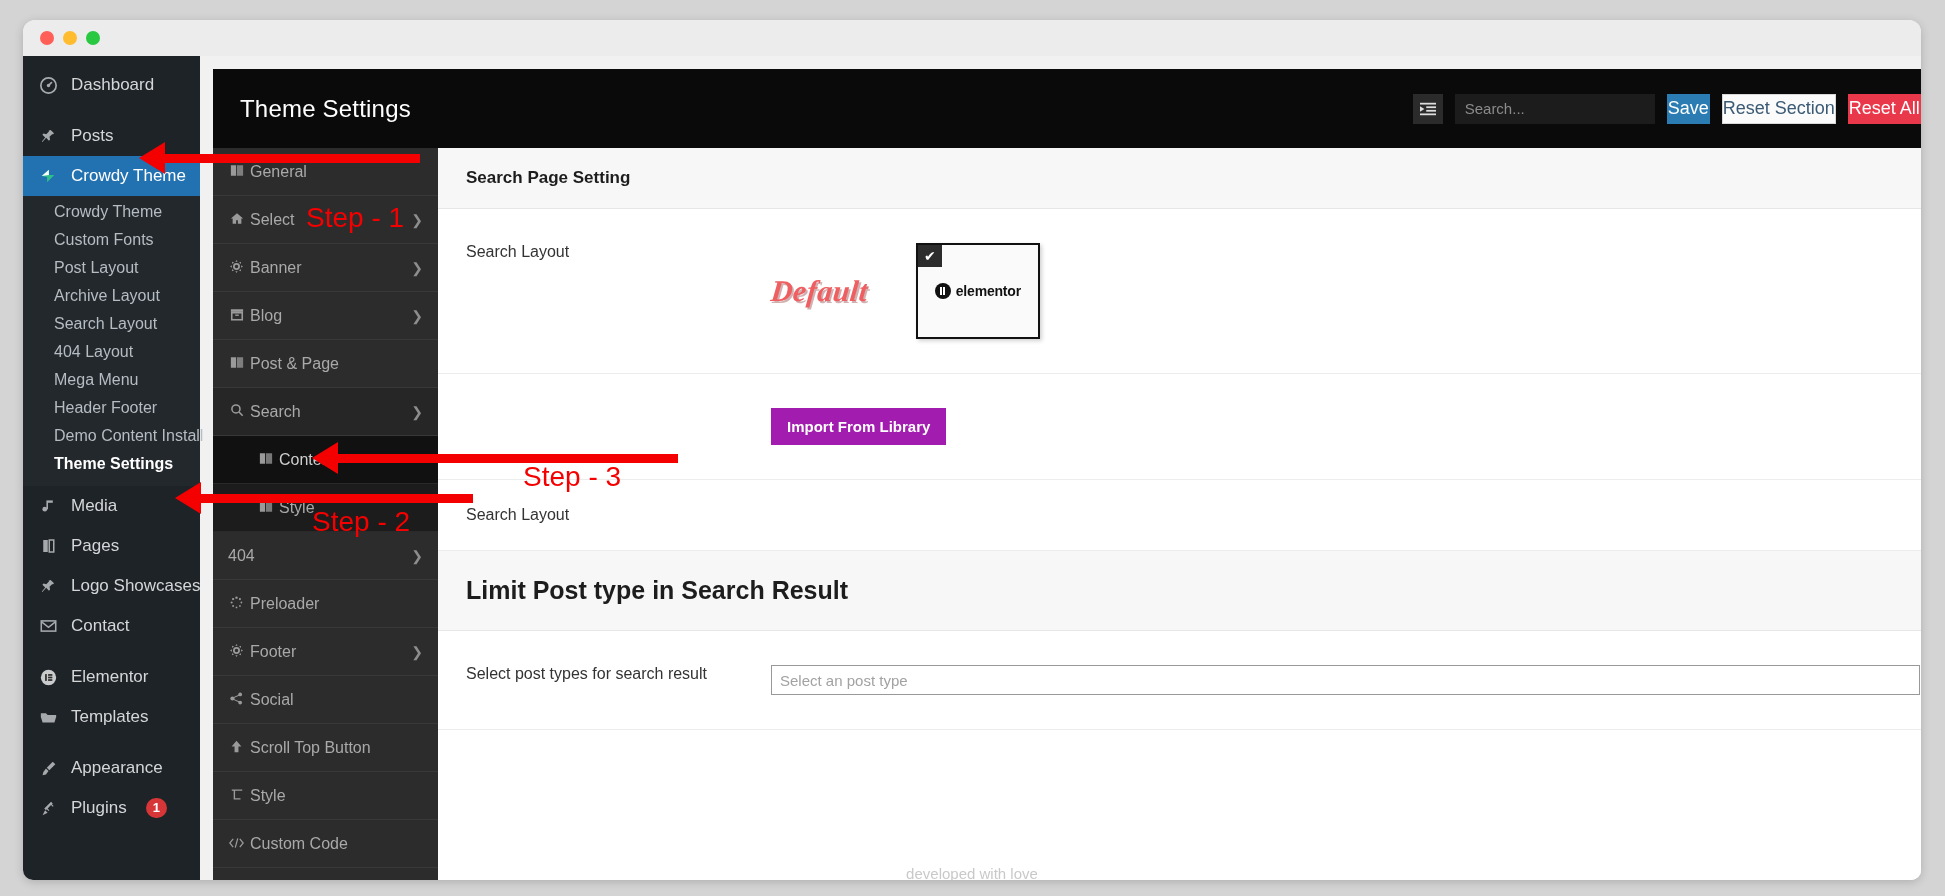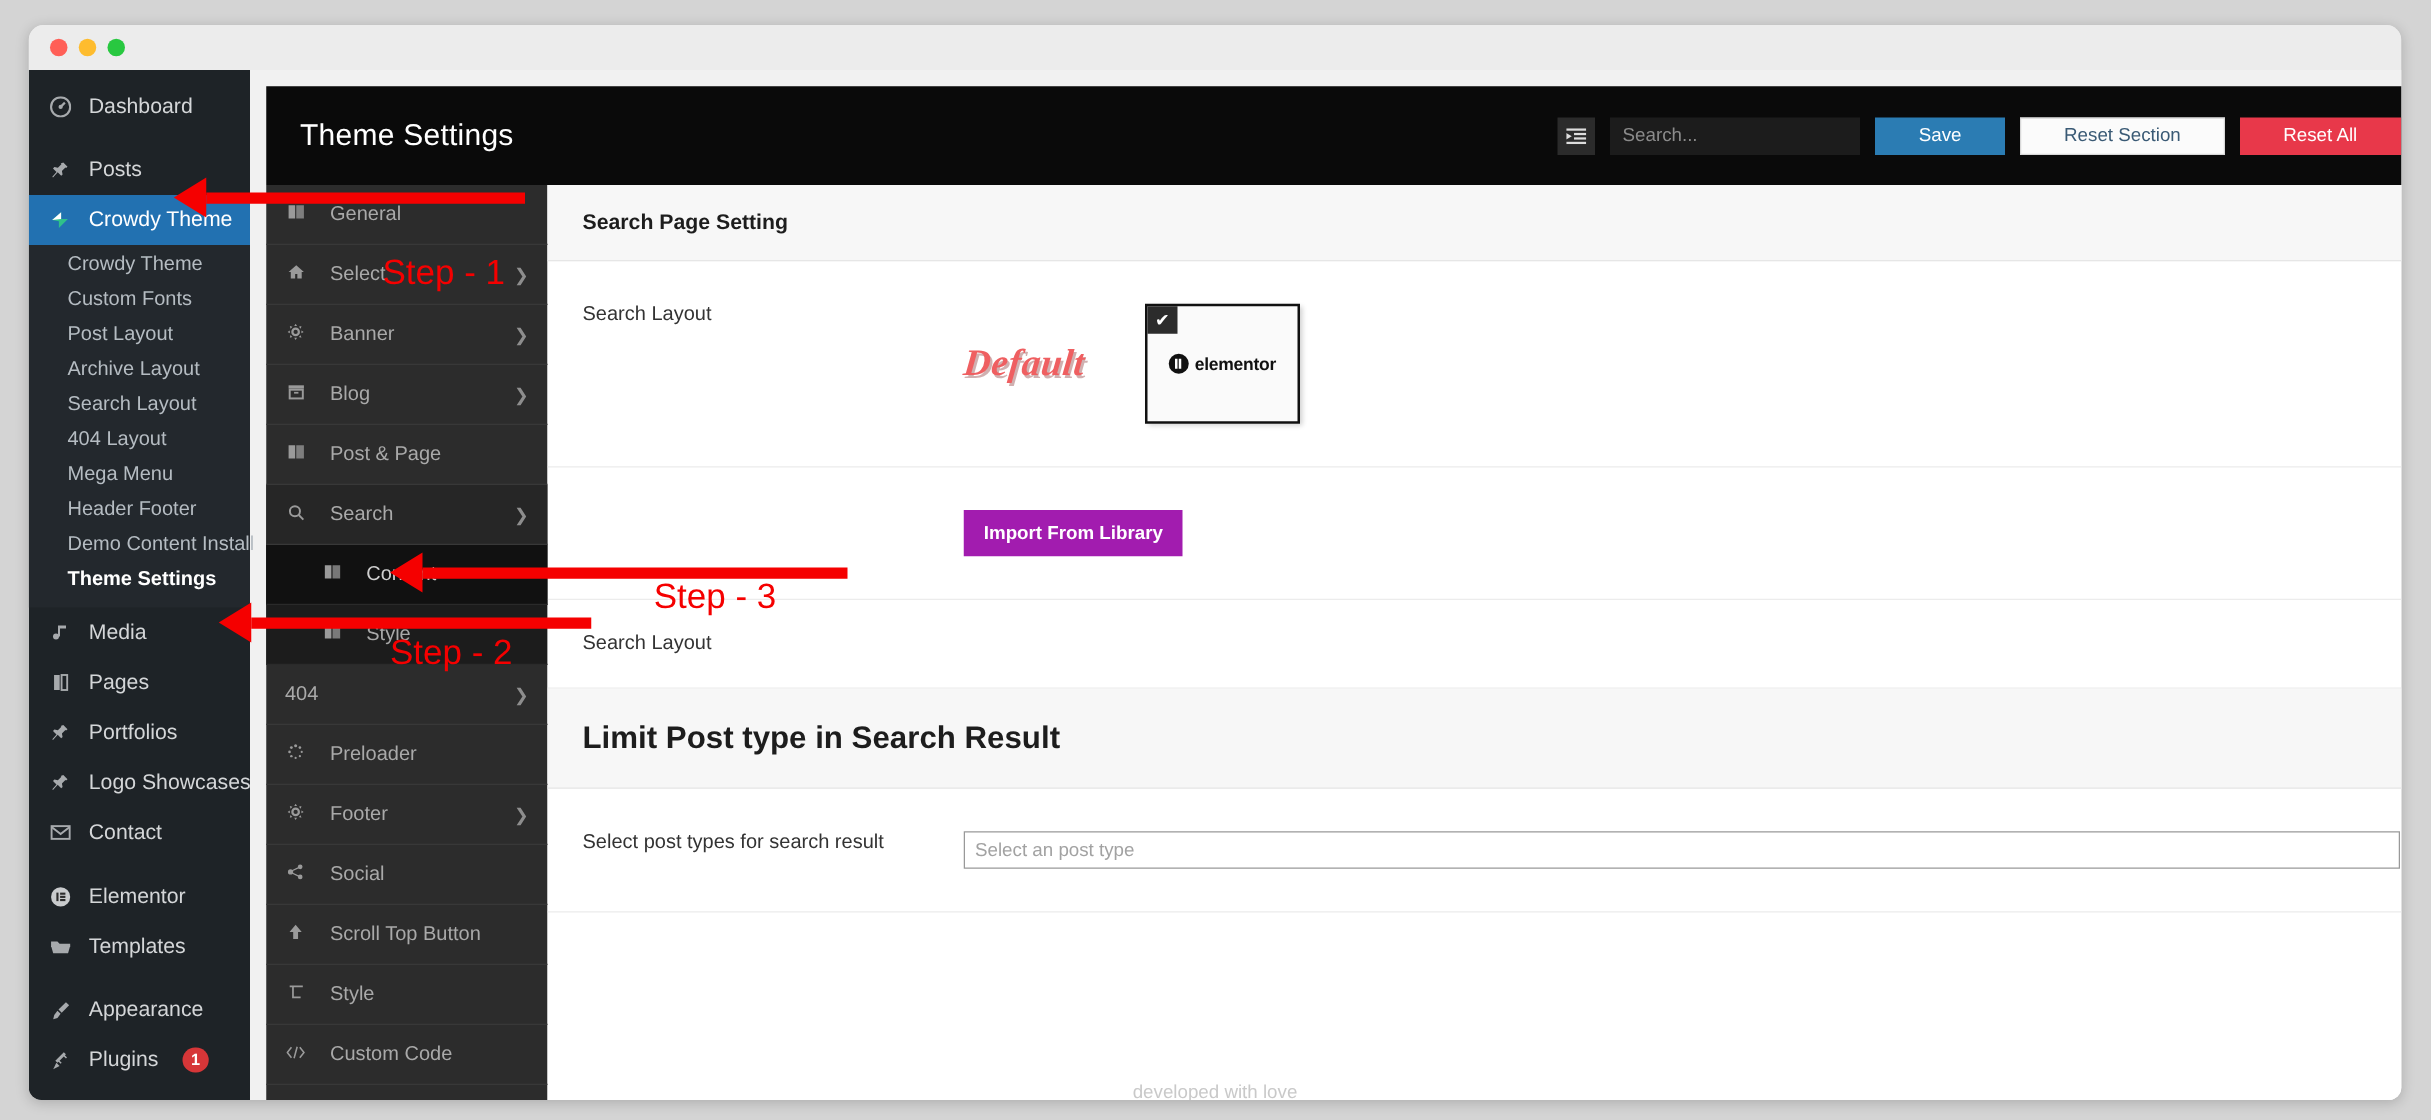--- a/index.html
+++ b/index.html
@@ -73,37 +73,37 @@
     display: flex; align-items: center; justify-content: center;
     color: #ddd; cursor: pointer;
   }
   .search-box {
     width: 200px; height: 30px; background: #1c1c1c; border: none;
     color: #9b9b9b; font-size: 15px; padding: 0 10px;
     font-family: "Liberation Sans", sans-serif;
   }
   .search-box::placeholder { color: #8b8b8b; }
   .hbtn {
-    height: 30px; border: 1px solid transparent; font-size: 15px;
-    padding: 0 34px; cursor: pointer; font-family: "Liberation Sans", sans-serif;
+    height: 30px; border: 1px solid transparent; font-size: 18px;
+    padding: 0 0; cursor: pointer; font-family: "Liberation Sans", sans-serif;
     display: flex; align-items: center;
   }
   .hbtn.save { background: #2b7cb3; color: #fff; }
   .hbtn.reset-section { background: #fbfbfb; color: #3a5a75; border: 1px solid #d8d8d8;}
   .hbtn.reset-all { background: #e8384a; color: #fff; }
 
   .redux-body { display: flex; flex: 1; min-height: 0; }
 
   
   .redux-menu {
     width: 225px; flex: 0 0 225px; background: #2c2c2c;
     color: #a6a6a6; font-size: 16px;
   }
   .rm-item {
-    display: flex; align-items: center; gap: 19px;
+    display: flex; align-items: center; gap: 5px;
     height: 48px; padding: 0 15px;
     border-bottom: 1px solid #383838; position: relative;
     color: #a9a9a9;
   }
   .rm-item .rico { width: 17px; text-align: center; font-size: 15px; color:#9a9a9a;}
   .rm-item .chev { margin-left: auto; font-size: 14px; color: #8d8d8d; }
   .rm-item.open { background: #262626; }
   .rm-sub { background: #1c1c1c; }
   .rm-sub .rm-item {
     padding-left: 44px; background: transparent; border-bottom: 1px solid #2a2a2a;
@@ -257,28 +257,20 @@
         <span>Media</span>
       </div>
       <div class="wp-item">
         <span class="ico">
           <svg width="15" height="16" viewBox="0 0 20 20" fill="currentColor">
               <rect x="3" y="2" width="6" height="16"></rect>
               <rect x="11" y="2" width="6" height="16" fill="none" stroke="currentColor" stroke-width="2"></rect>
             </svg>
         </span>
         <span>Pages</span>
-      </div>
-      <div class="wp-item">
-        <span class="ico">
-          <svg width="16" height="16" viewBox="0 0 20 20" fill="currentColor">
-              <path d="M13.3 2.5l4.2 4.2-1.4 1.4-.7-.7-3.5 3.5.7 3.5-1.4 1.4-3.5-3.5L3 17.5l-.7-.7 4.2-4.9-3.5-3.5L4.4 7l3.5.7L11.4 4.2l-.7-.7z"></path>
-            </svg>
-        </span>
-        <span>Portfolios</span>
       </div>
       <div class="wp-item">
         <span class="ico">
           <svg width="16" height="16" viewBox="0 0 20 20" fill="currentColor">
               <path d="M13.3 2.5l4.2 4.2-1.4 1.4-.7-.7-3.5 3.5.7 3.5-1.4 1.4-3.5-3.5L3 17.5l-.7-.7 4.2-4.9-3.5-3.5L4.4 7l3.5.7L11.4 4.2l-.7-.7z"></path>
             </svg>
         </span>
         <span>Logo Showcases</span>
       </div>
       <div class="wp-item">

